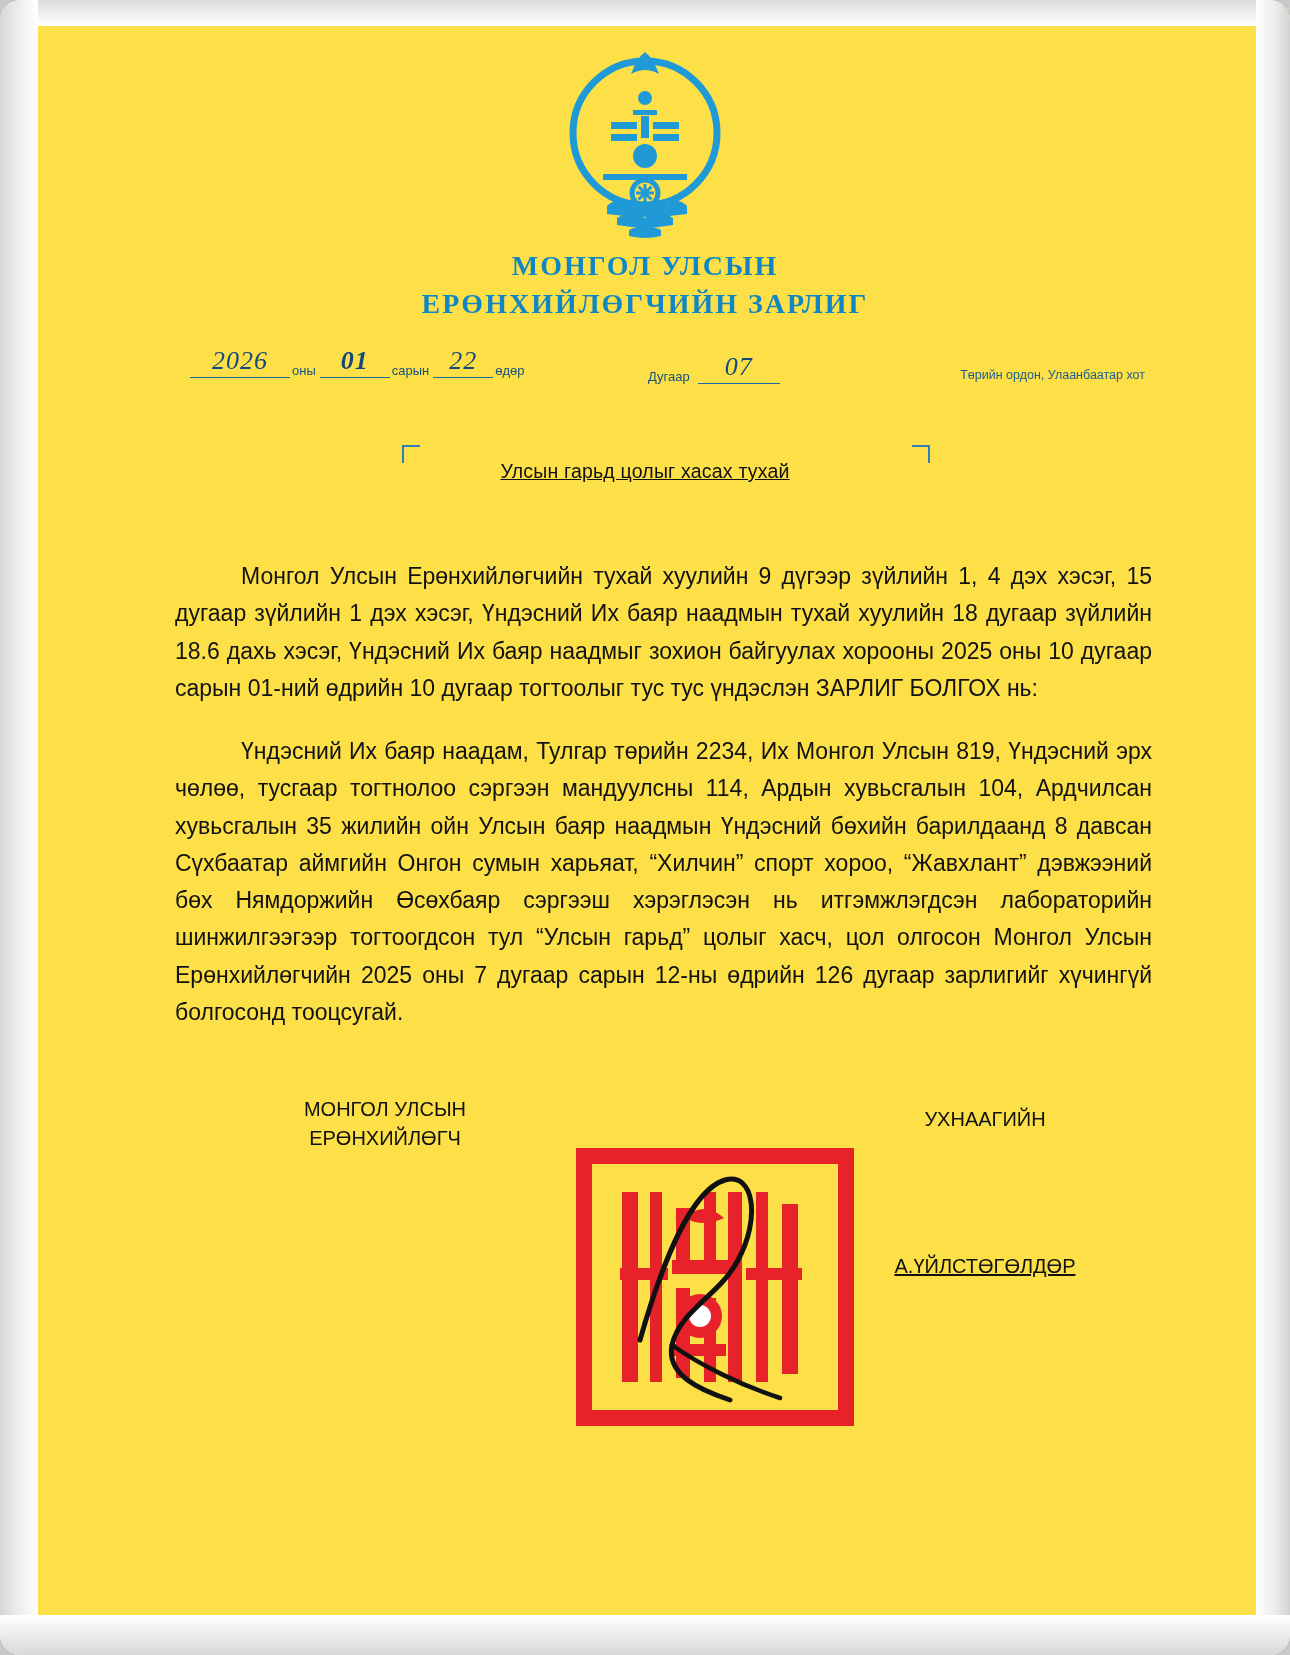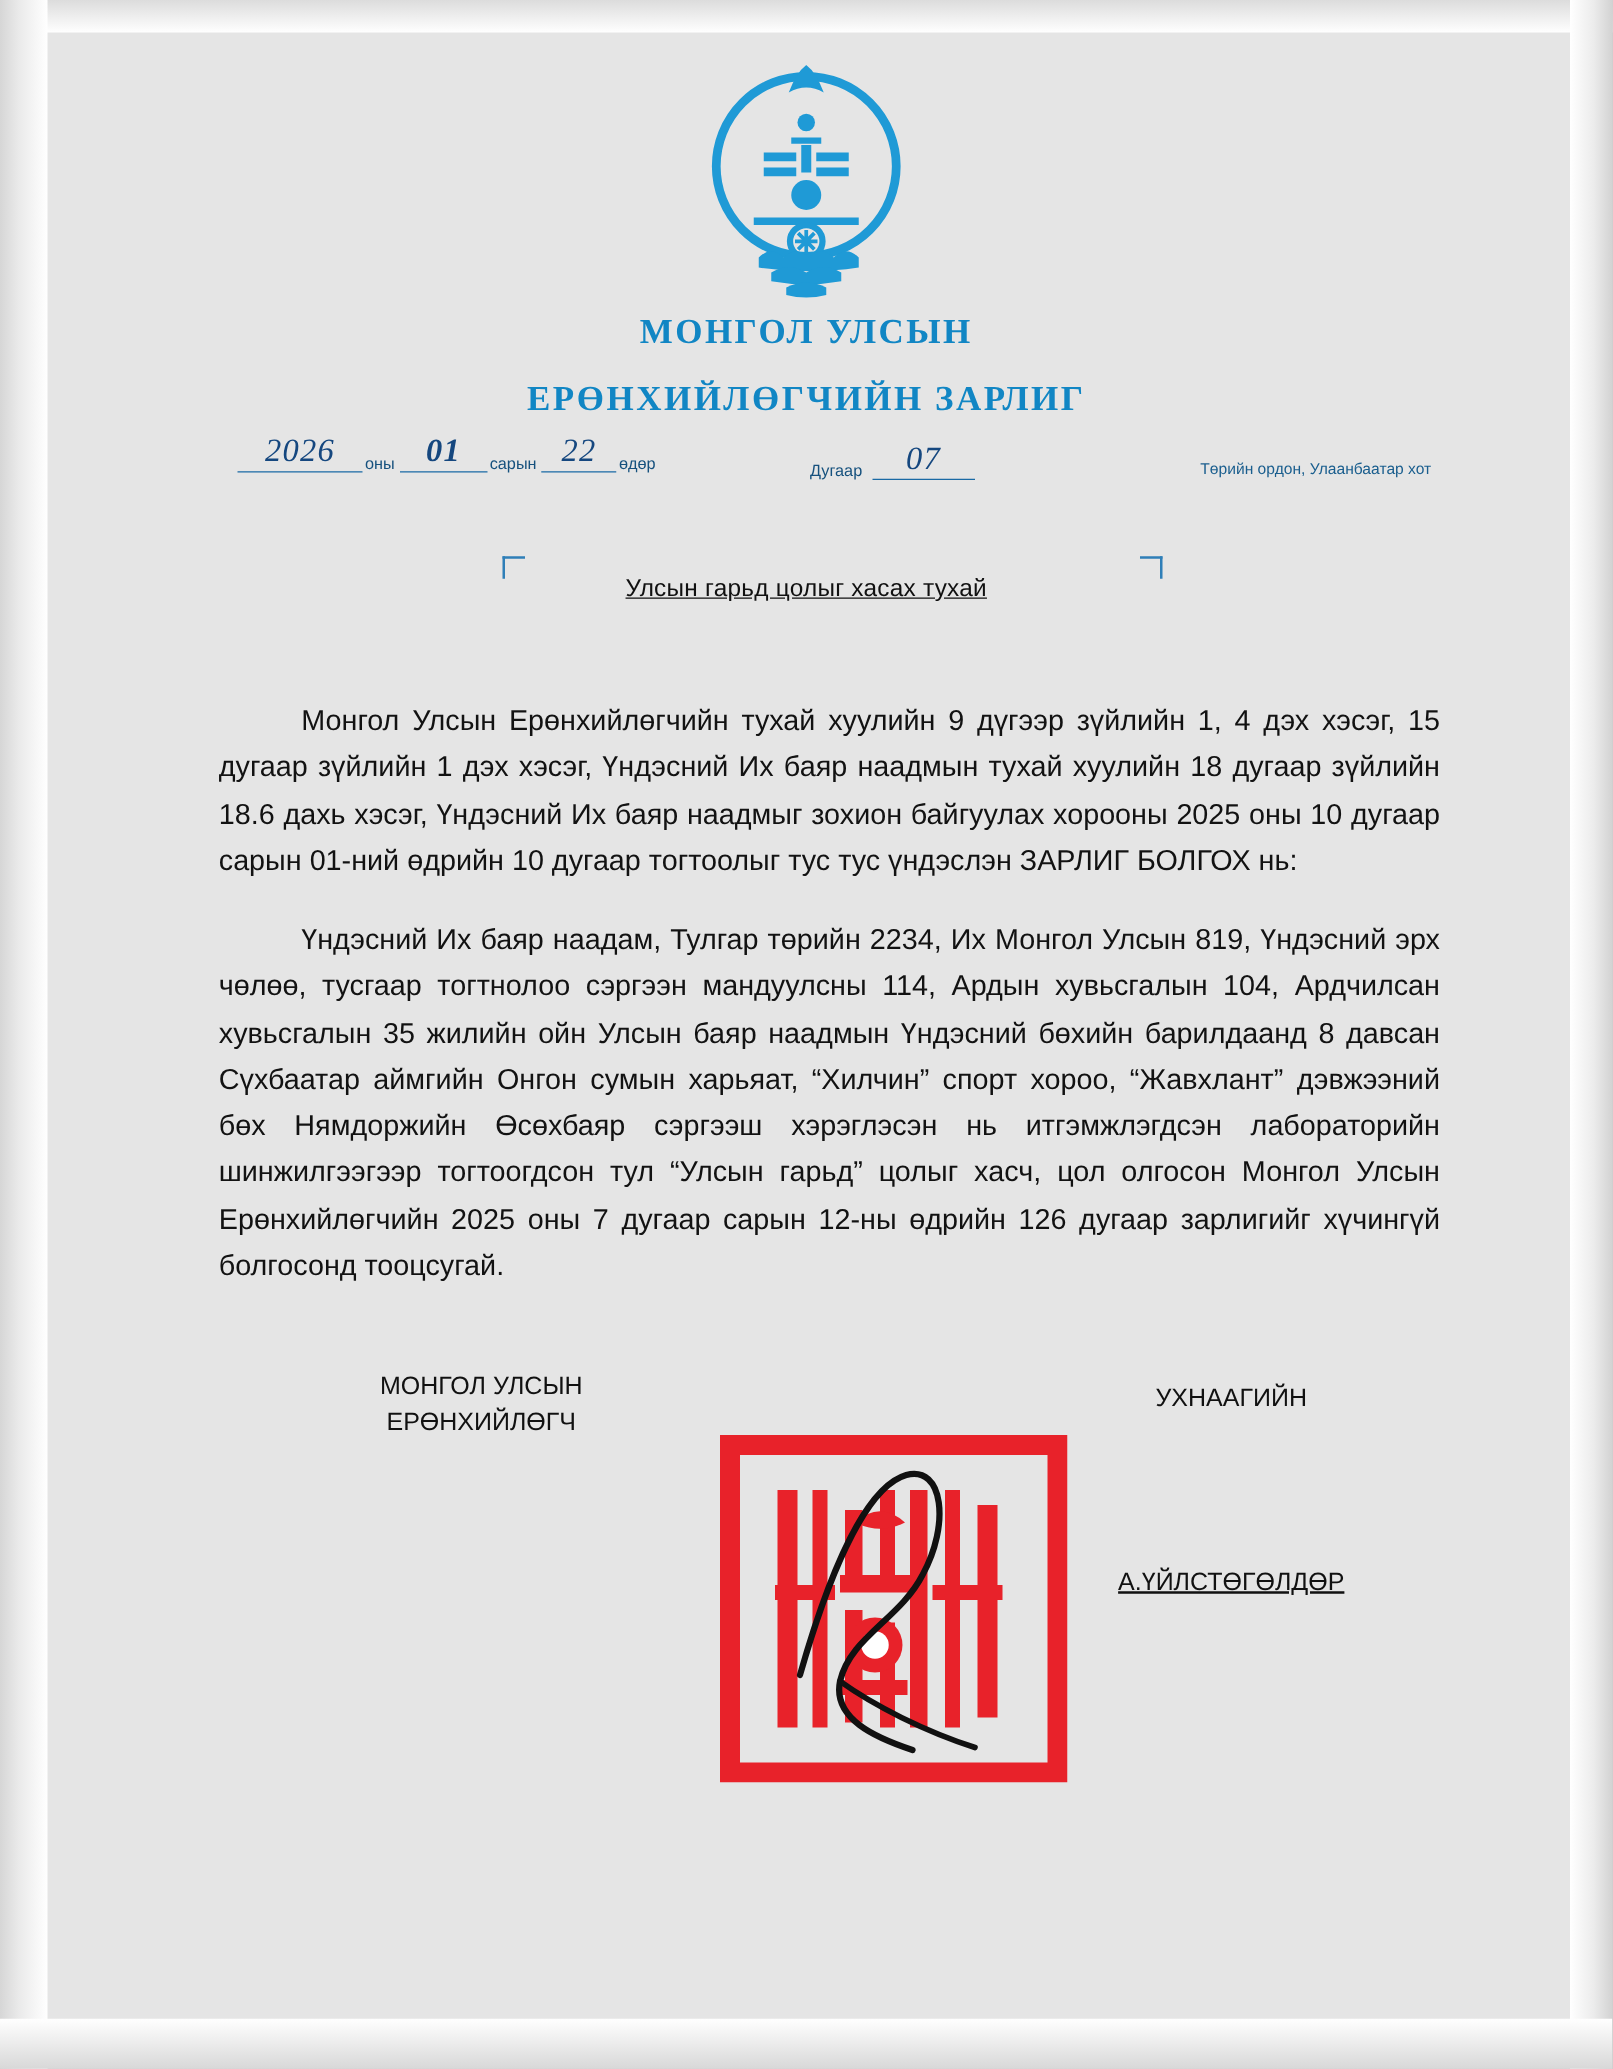--- a/index.html
+++ b/index.html
@@ -7,24 +7,25 @@
     padding: 0;
     background: #c9c9c9;
   }
   body {
     font-family: "Liberation Sans", sans-serif;
   }
   .page {
     position: relative;
     width: 1290px;
     height: 1655px;
-    background: #e5e5e5;
+    background: #fde047;
     overflow: hidden;
     margin: 0 auto;
     box-shadow: 0 0 0 1px #bdbdbd;
+    border-radius: 20px;
   }
   
   .scan-shade-left {
     position: absolute;
     left: 0; top: 0; bottom: 0;
     width: 38px;
     background: linear-gradient(to right, #d6d6d6 0%, #eaeaea 40%, #ffffff 100%);
     pointer-events: none;
   }
   .scan-shade-right {
@@ -70,21 +71,21 @@
     font-family: "Liberation Serif", serif;
     font-weight: bold;
     font-size: 28px;
     letter-spacing: 2px;
   }
   .title-line2 {
     font-family: "Liberation Serif", serif;
     font-weight: bold;
     font-size: 28px;
     letter-spacing: 2px;
-    margin-top: 22px;
+    margin-top: 6px;
   }
 
   .meta-row {
     position: absolute;
     top: 346px;
     left: 0;
     right: 0;
     height: 44px;
   }
   .hand {

